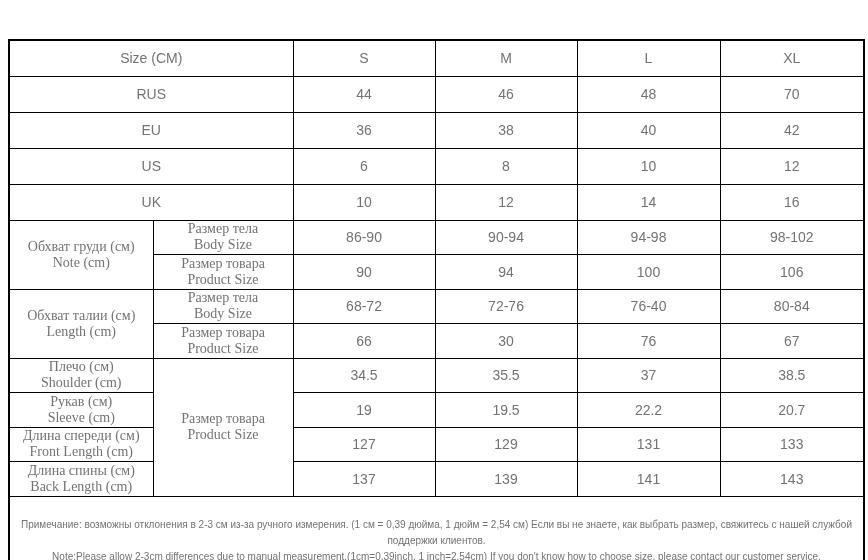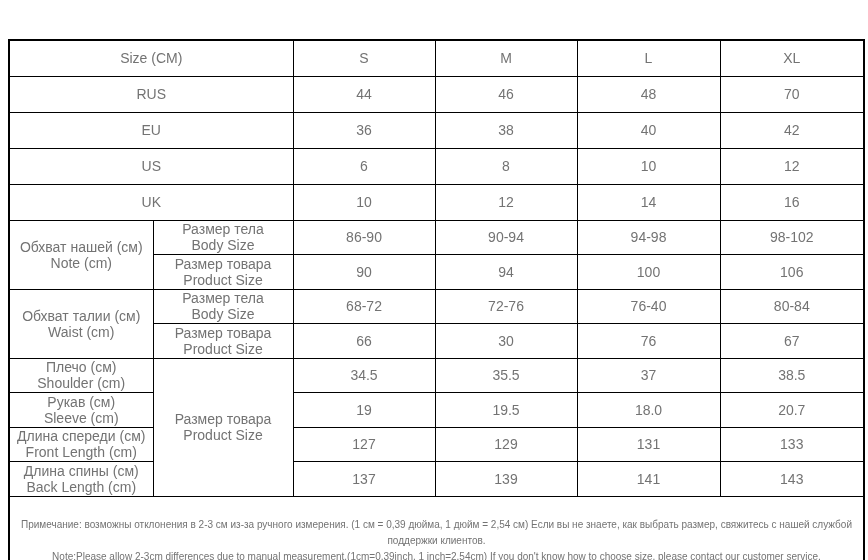--- a/index.html
+++ b/index.html
@@ -32,21 +32,21 @@
     border: 1px solid #000000;
     text-align: center;
     vertical-align: middle;
     padding: 0 2px;
     font-weight: normal;
     line-height: 16px;
     overflow: hidden;
   }
   tr.std-row { height: 36px; }
   tr.meas-row { height: 34.5px; }
-  td .line { display: block; }
+  td .line { display: block; font-family: Liberation Serif, serif; }
   td.note-cell {
     height: 88px;
     text-align: left;
     vertical-align: top;
     padding: 3px 6px 3px 5px;
     line-height: 18px;
     font-size: 10px;
   }
   td.note-cell p { margin: 0; }
 </style>
@@ -100,21 +100,21 @@
     <tr class="std-row">
       <td colspan="2">UK</td>
       <td>10</td>
       <td>12</td>
       <td>14</td>
       <td>16</td>
     </tr>
 
     <tr class="meas-row">
       <td rowspan="2">
-        <span class="line">Обхват нашей (см)</span>
+        <span class="line">Обхват груди (см)</span>
         <span class="line">Note (cm)</span>
       </td>
       <td>
         <span class="line">Размер тела</span>
         <span class="line">Body Size</span>
       </td>
       <td>86-90</td>
       <td>90-94</td>
       <td>94-98</td>
       <td>98-102</td>
@@ -127,21 +127,21 @@
       </td>
       <td>90</td>
       <td>94</td>
       <td>100</td>
       <td>106</td>
     </tr>
 
     <tr class="meas-row">
       <td rowspan="2">
         <span class="line">Обхват талии (см)</span>
-        <span class="line">Waist (cm)</span>
+        <span class="line">Length (cm)</span>
       </td>
       <td>
         <span class="line">Размер тела</span>
         <span class="line">Body Size</span>
       </td>
       <td>68-72</td>
       <td>72-76</td>
       <td>76-40</td>
       <td>80-84</td>
     </tr>
@@ -172,21 +172,21 @@
       <td>38.5</td>
     </tr>
 
     <tr class="meas-row">
       <td>
         <span class="line">Рукав (см)</span>
         <span class="line">Sleeve (cm)</span>
       </td>
       <td>19</td>
       <td>19.5</td>
-      <td>18.0</td>
+      <td>22.2</td>
       <td>20.7</td>
     </tr>
 
     <tr class="meas-row">
       <td>
         <span class="line">Длина спереди (см)</span>
         <span class="line">Front Length (cm)</span>
       </td>
       <td>127</td>
       <td>129</td>

